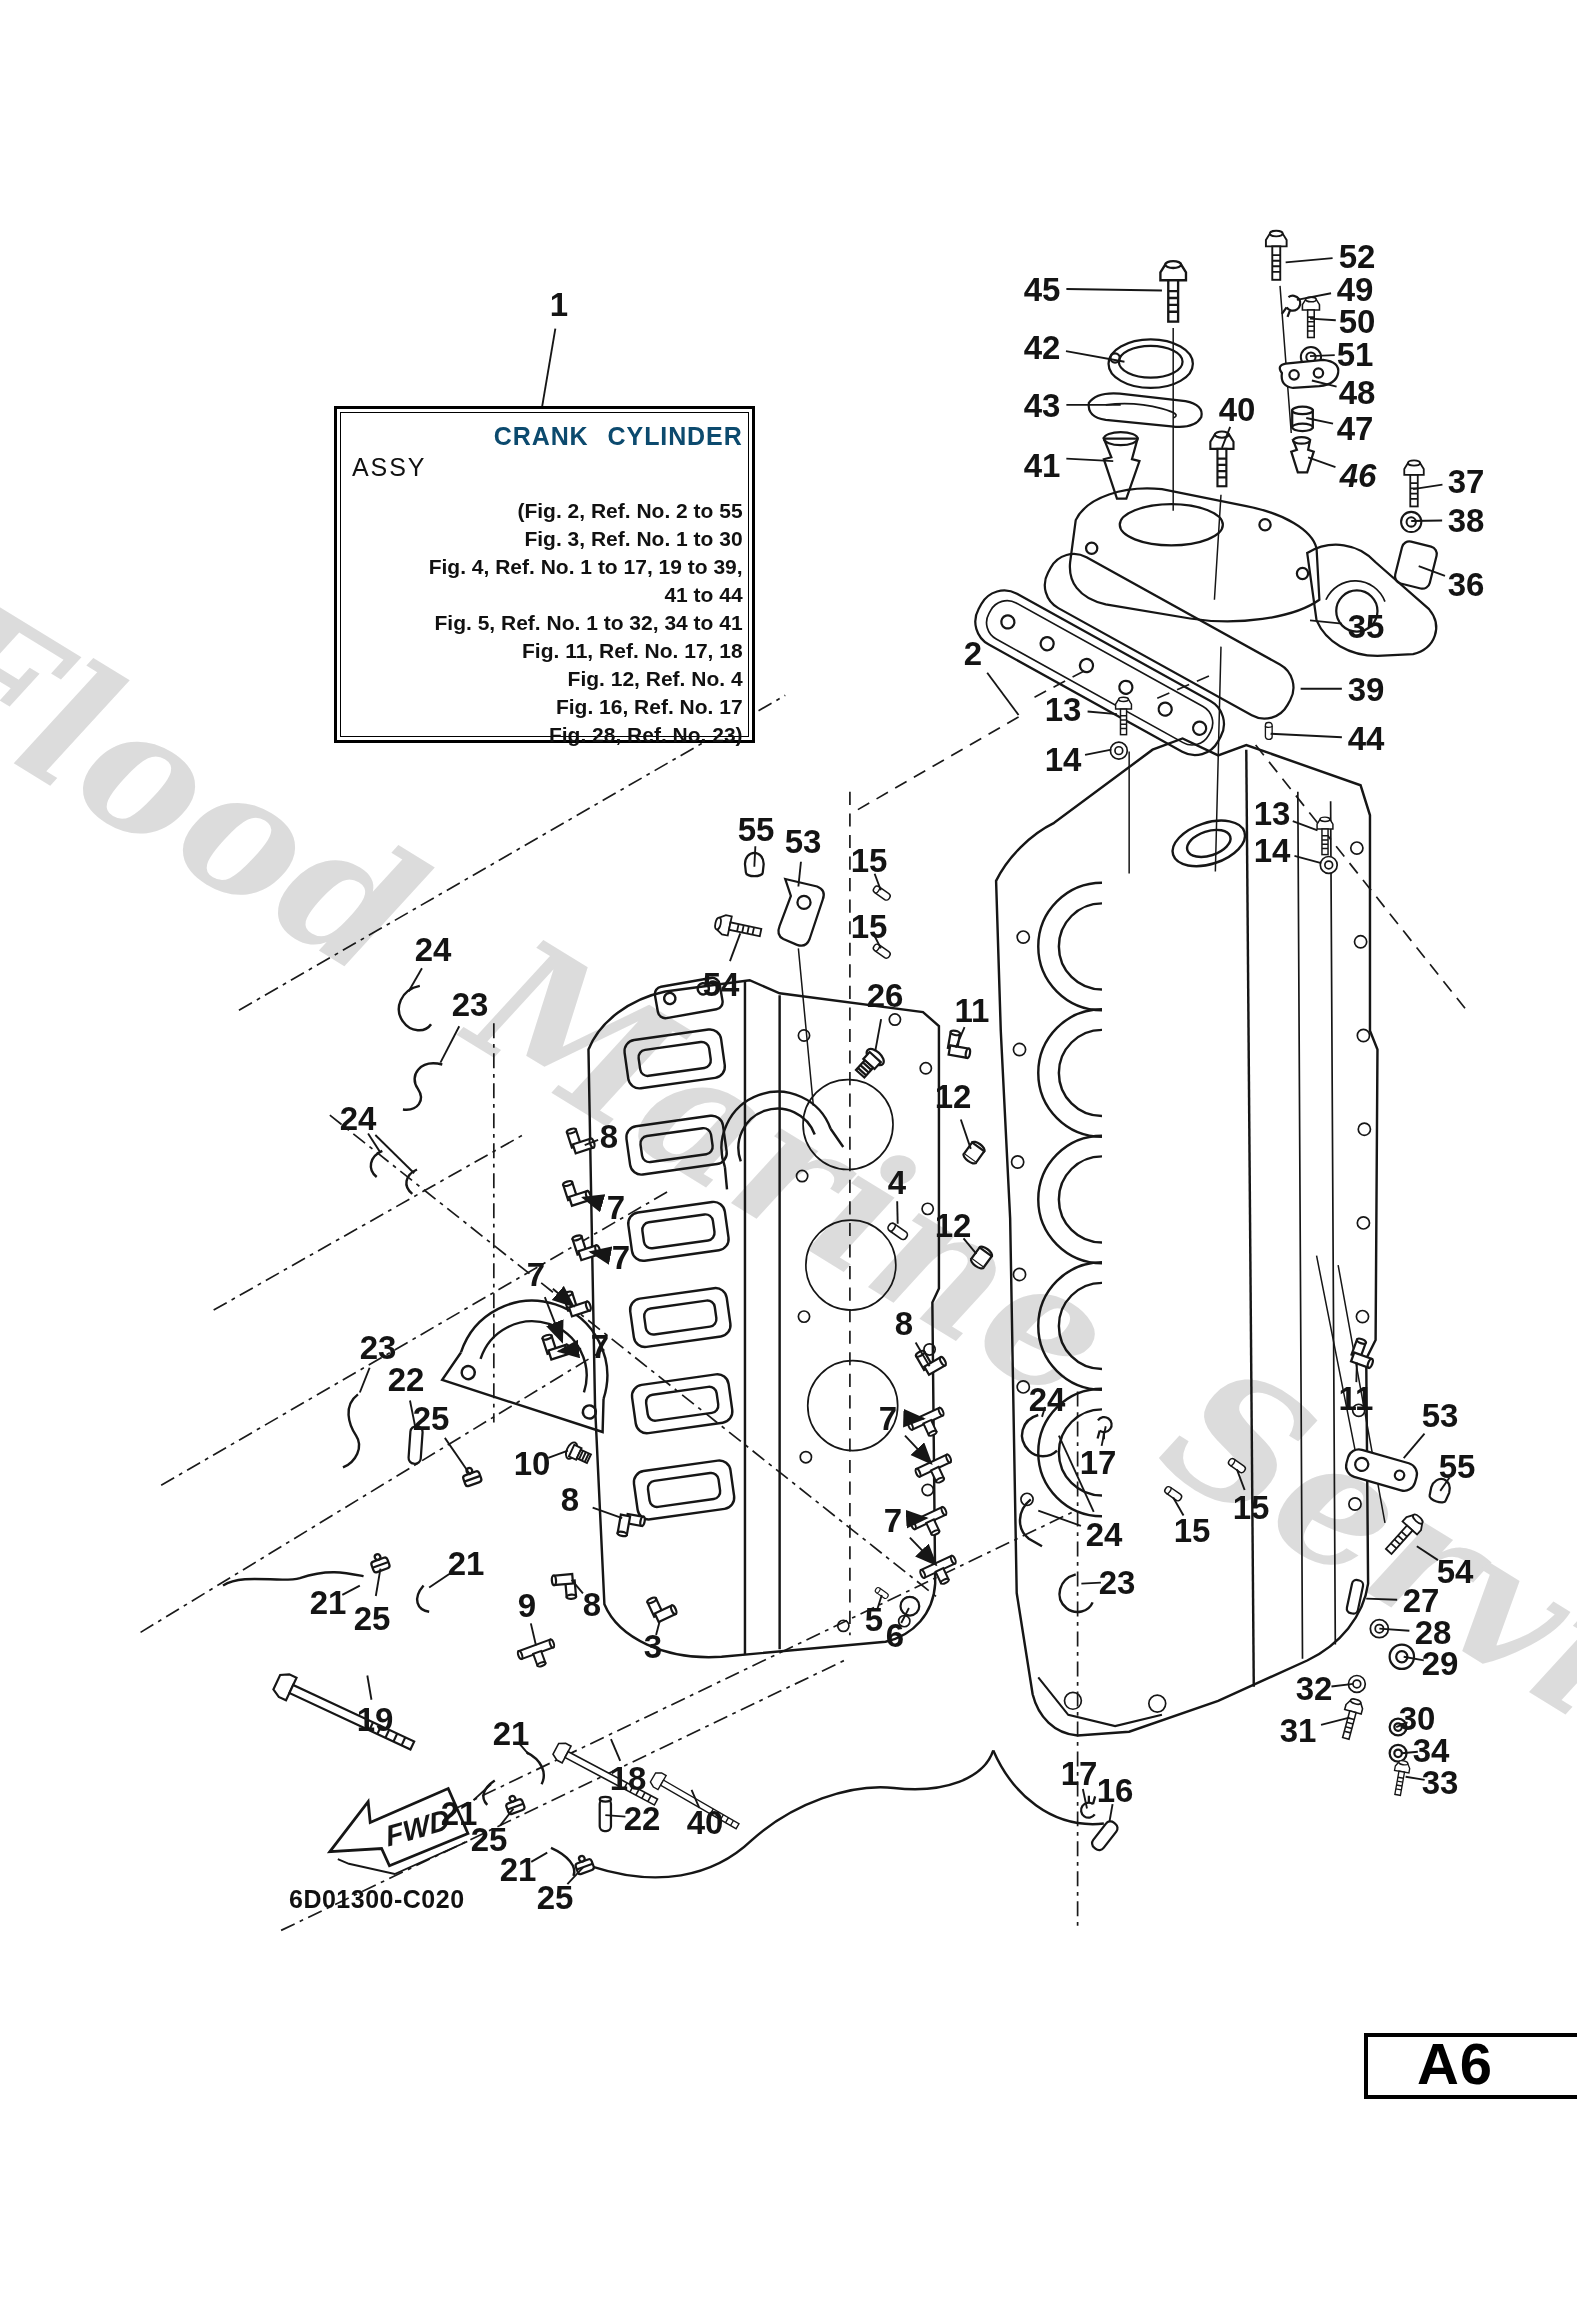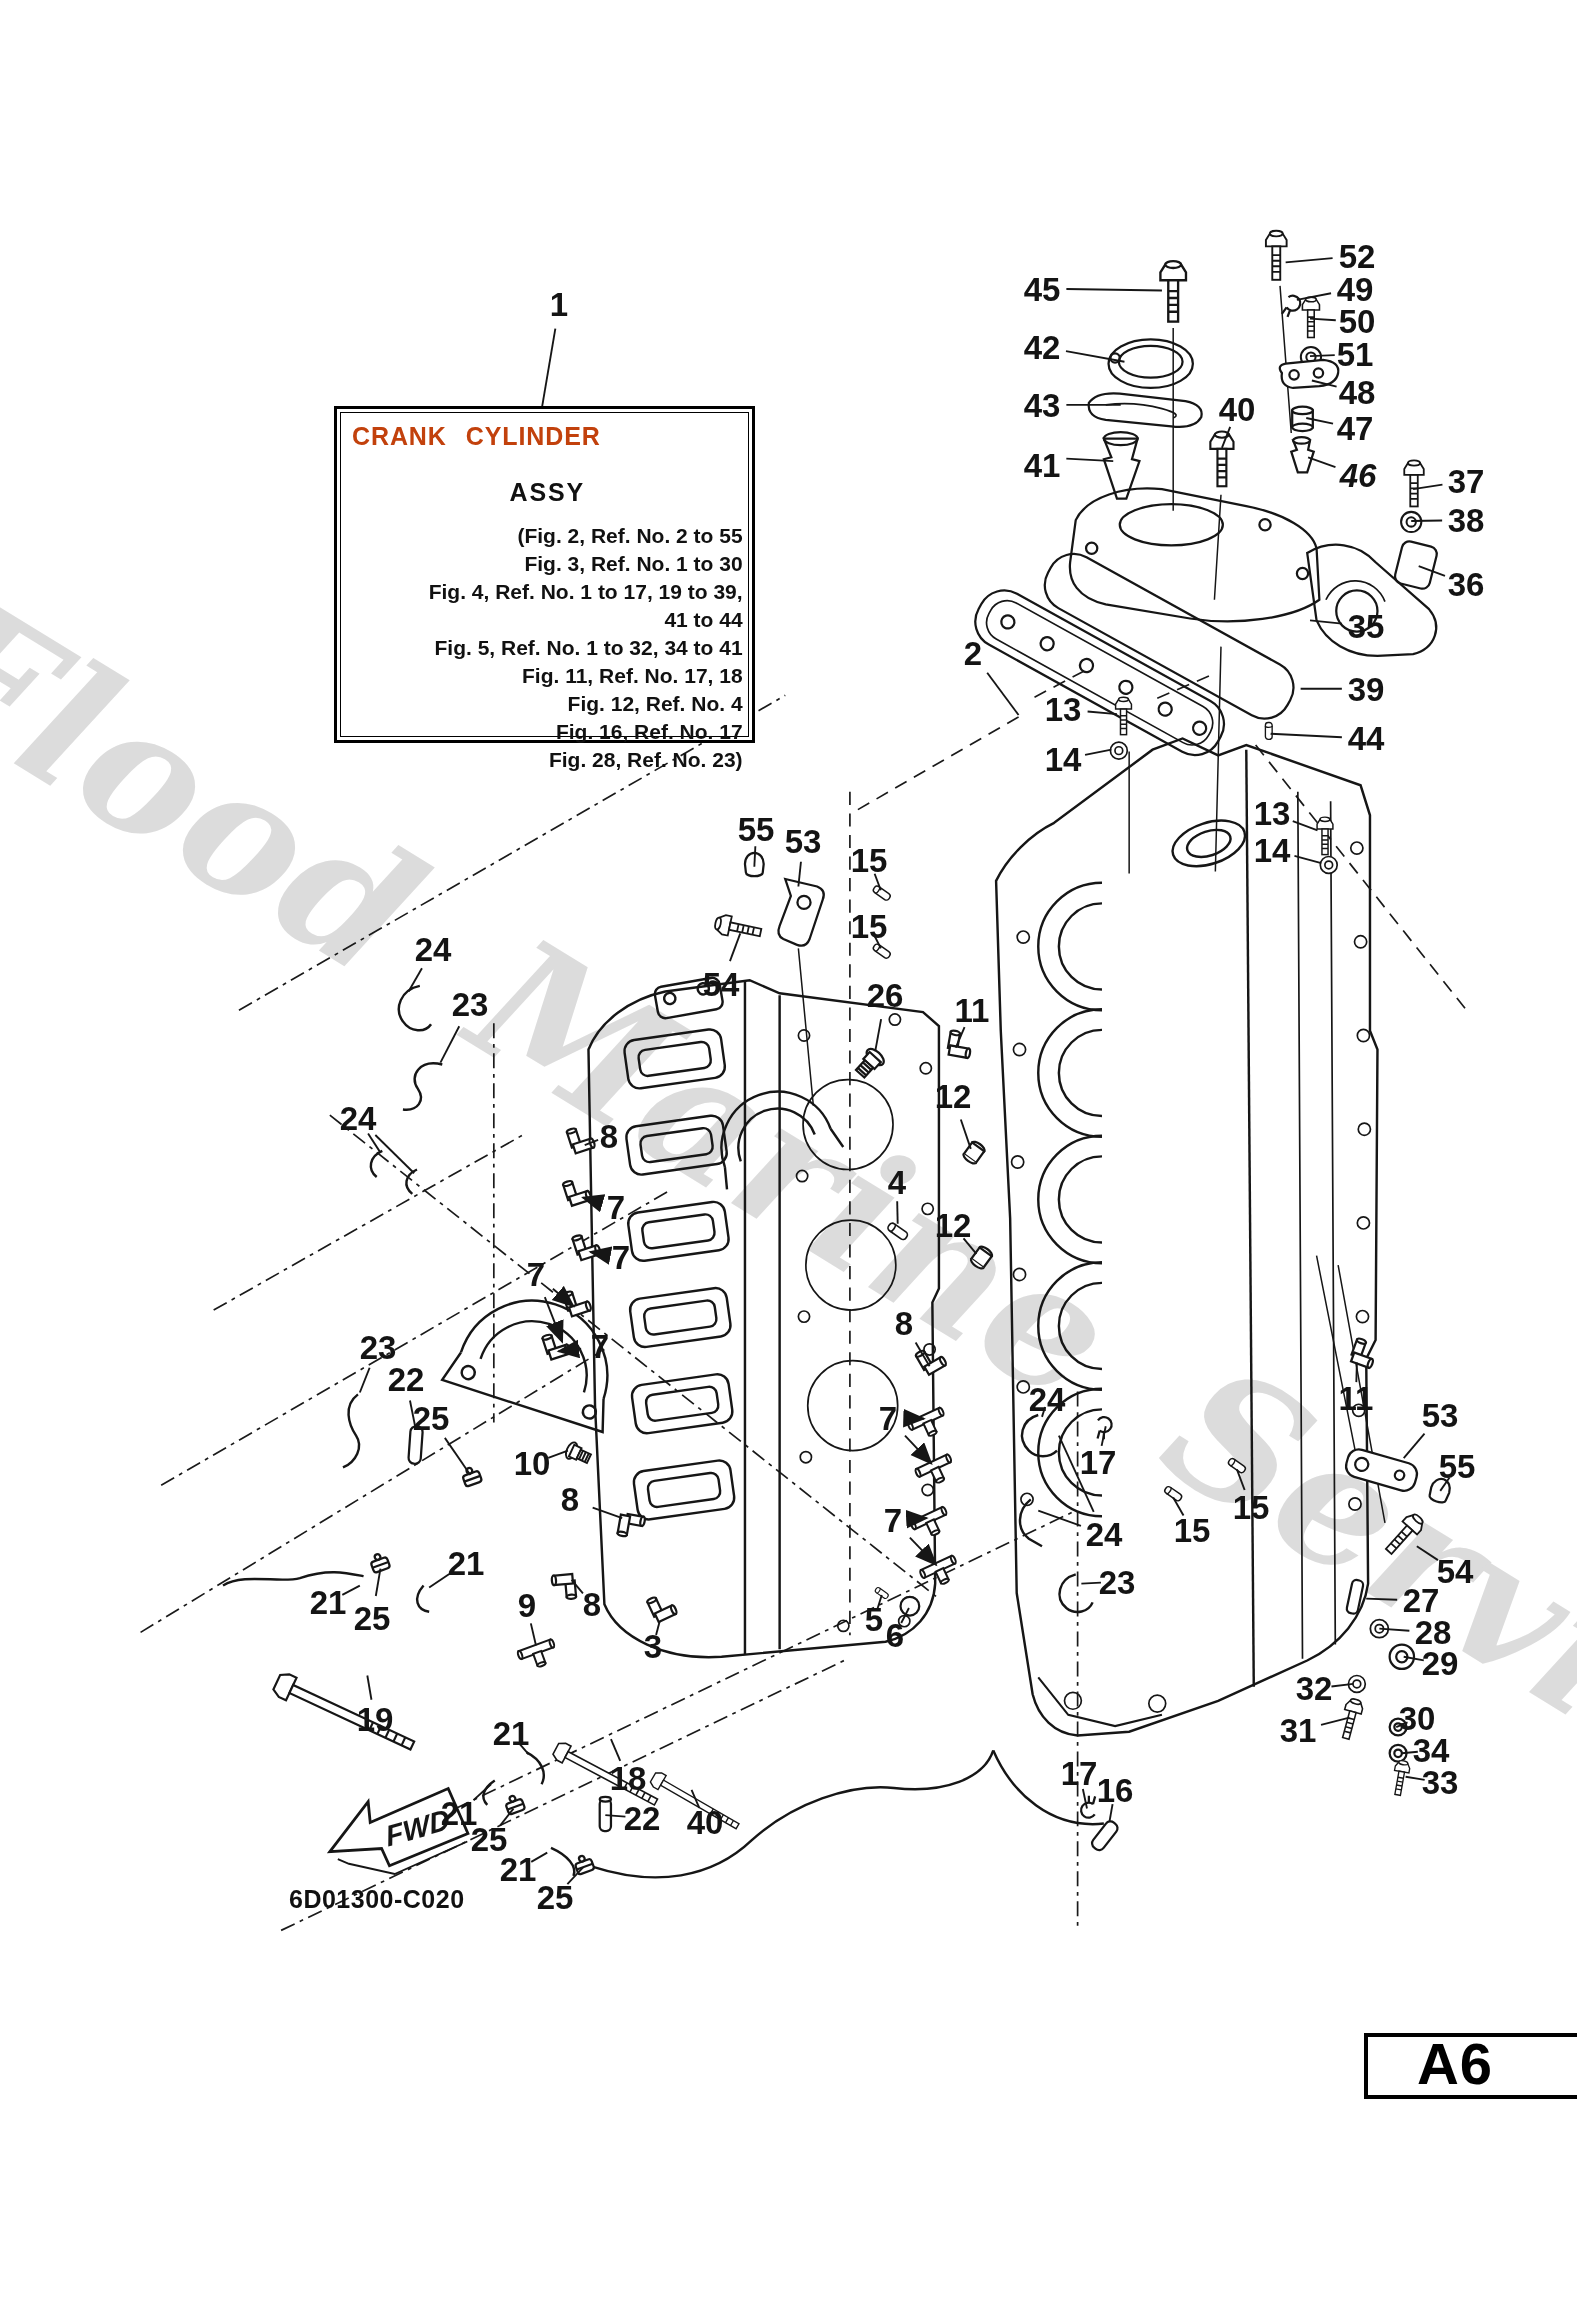--- a/index.html
+++ b/index.html
@@ -8,22 +8,22 @@
   #watermark{position:absolute;left:-13px;top:557px;z-index:0;pointer-events:none;
        font-family:"DejaVu Serif",serif;font-weight:bold;font-style:italic;
        font-size:173px;color:#c7c7c7;opacity:.62;white-space:nowrap;word-spacing:43px;letter-spacing:1.9px;
        transform:rotate(31.5deg);transform-origin:0 0;}
   #art{position:absolute;left:0;top:0;z-index:2;}
   #callout-layer{position:absolute;left:0;top:0;width:1578px;height:2324px;z-index:10;pointer-events:none;}
   .callout{position:absolute;transform:translate(-50%,-50%);font-weight:bold;font-size:33px;color:#141414;line-height:1;}
   #info-box{position:absolute;left:334px;top:406px;width:421px;height:337px;z-index:6;
        border:3.7px solid #000;background:#fff;box-sizing:border-box;padding:2.8px;}
   #info-box .inner{width:100%;height:100%;border:1.9px solid #000;box-sizing:border-box;padding:9.4px 5.6px 5.6px 11.2px;}
-  .box-title{text-align:left;font-weight:bold;font-size:25px;letter-spacing:0.9px;word-spacing:11.2px;color:#c2410c;}
-  .box-title2{text-align:center;font-weight:bold;font-size:25px;margin-top:27px;letter-spacing:1.9px;color:#111;}
+  .box-title{text-align:right;font-weight:bold;font-size:25px;letter-spacing:0.9px;word-spacing:11.2px;color:#0c4a6e;}
+  .box-title2{font-weight:normal;font-size:25px;margin-top:2px;letter-spacing:1.9px;color:#111;}
   #ref-list{margin-top:15px;font-weight:bold;font-size:21px;line-height:1.33;color:#111;text-align:right;}
   .ref-line{white-space:pre;}
   .ref-line.shift{padding-left:10.3px;}
   .ref-line.indent{padding-left:232px;}
   #code-label{position:absolute;left:289px;top:1885px;font-weight:bold;font-size:25px;color:#111;z-index:6;letter-spacing:0.5px;}
   #page-tab{position:absolute;left:1364px;top:2033px;width:245px;height:66px;box-sizing:border-box;
        border:4.7px solid #000;background:#fff;z-index:6;}
   #page-tab .tab-text{font-weight:bold;font-size:58px;color:#000;padding-left:49px;line-height:54px;letter-spacing:0.9px;}
 </style>
 </head>

